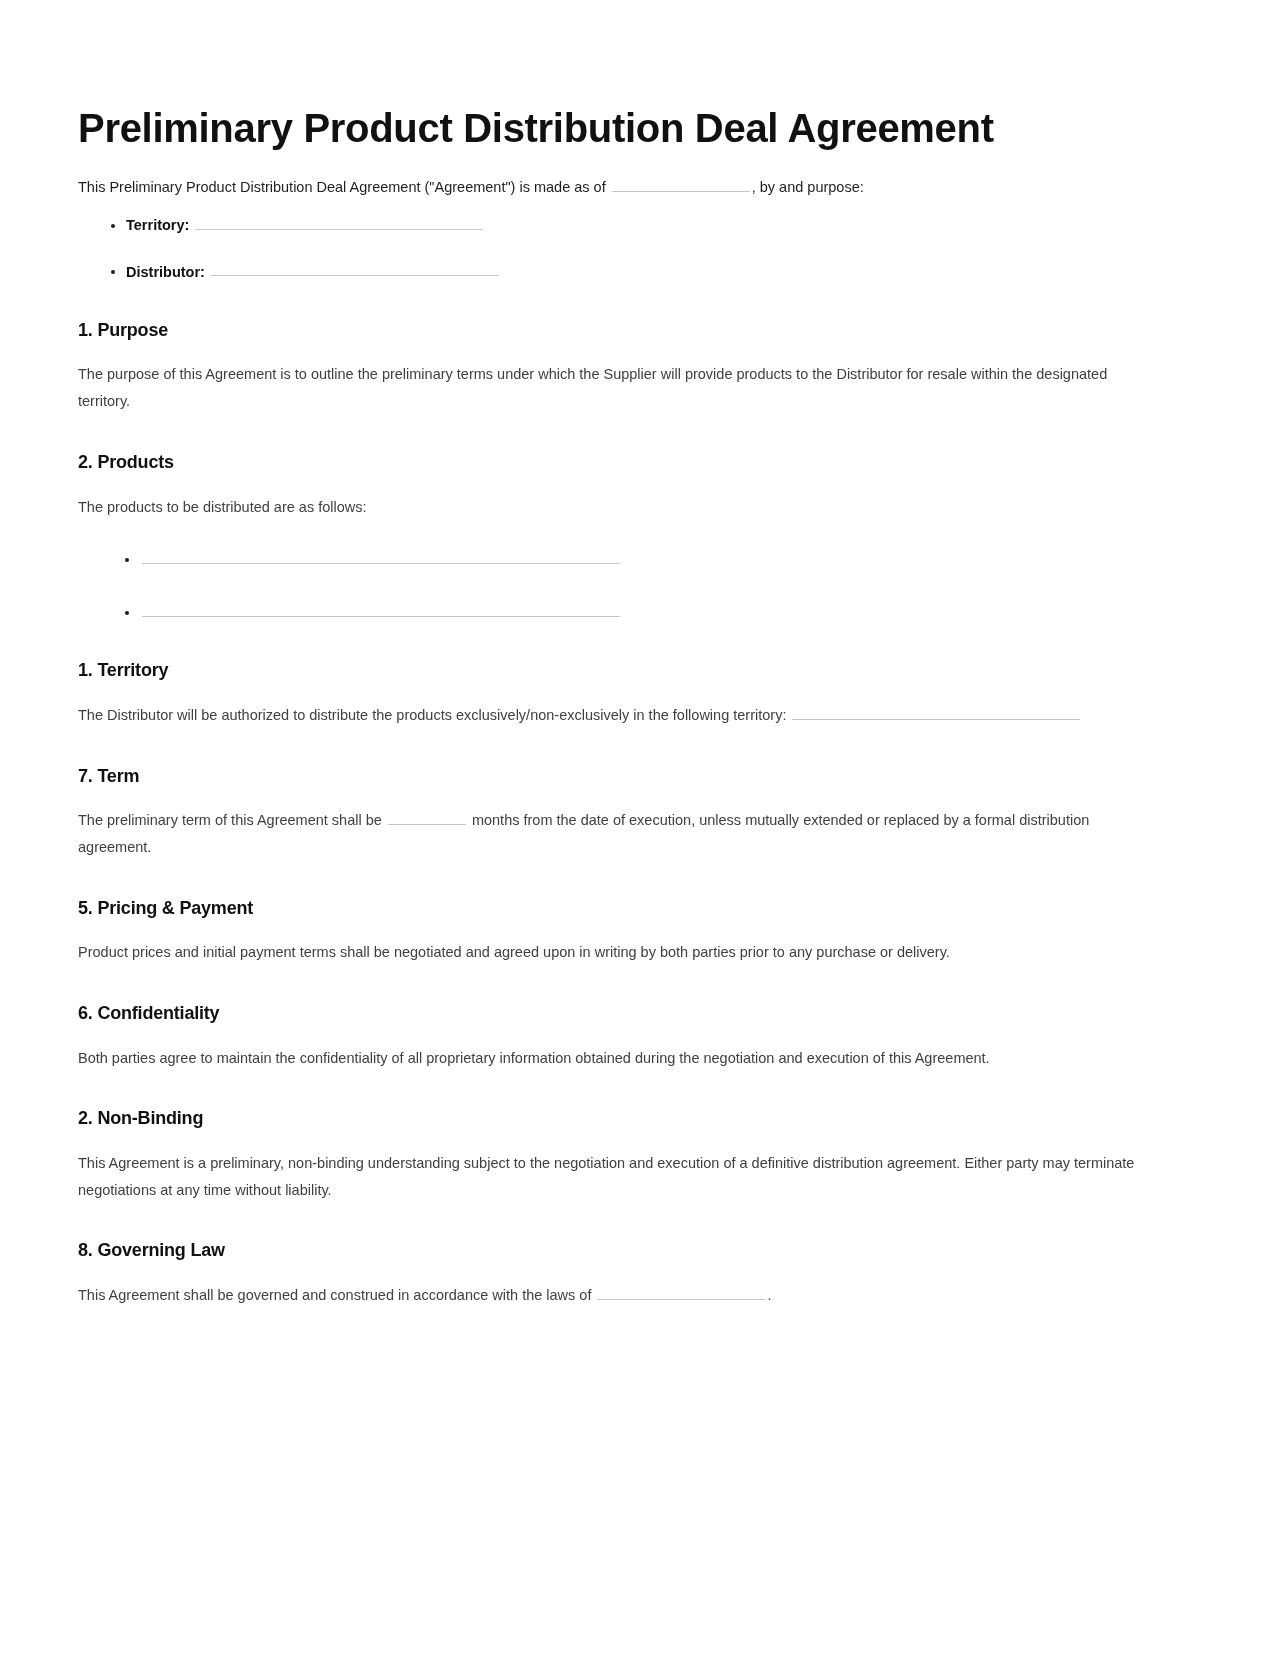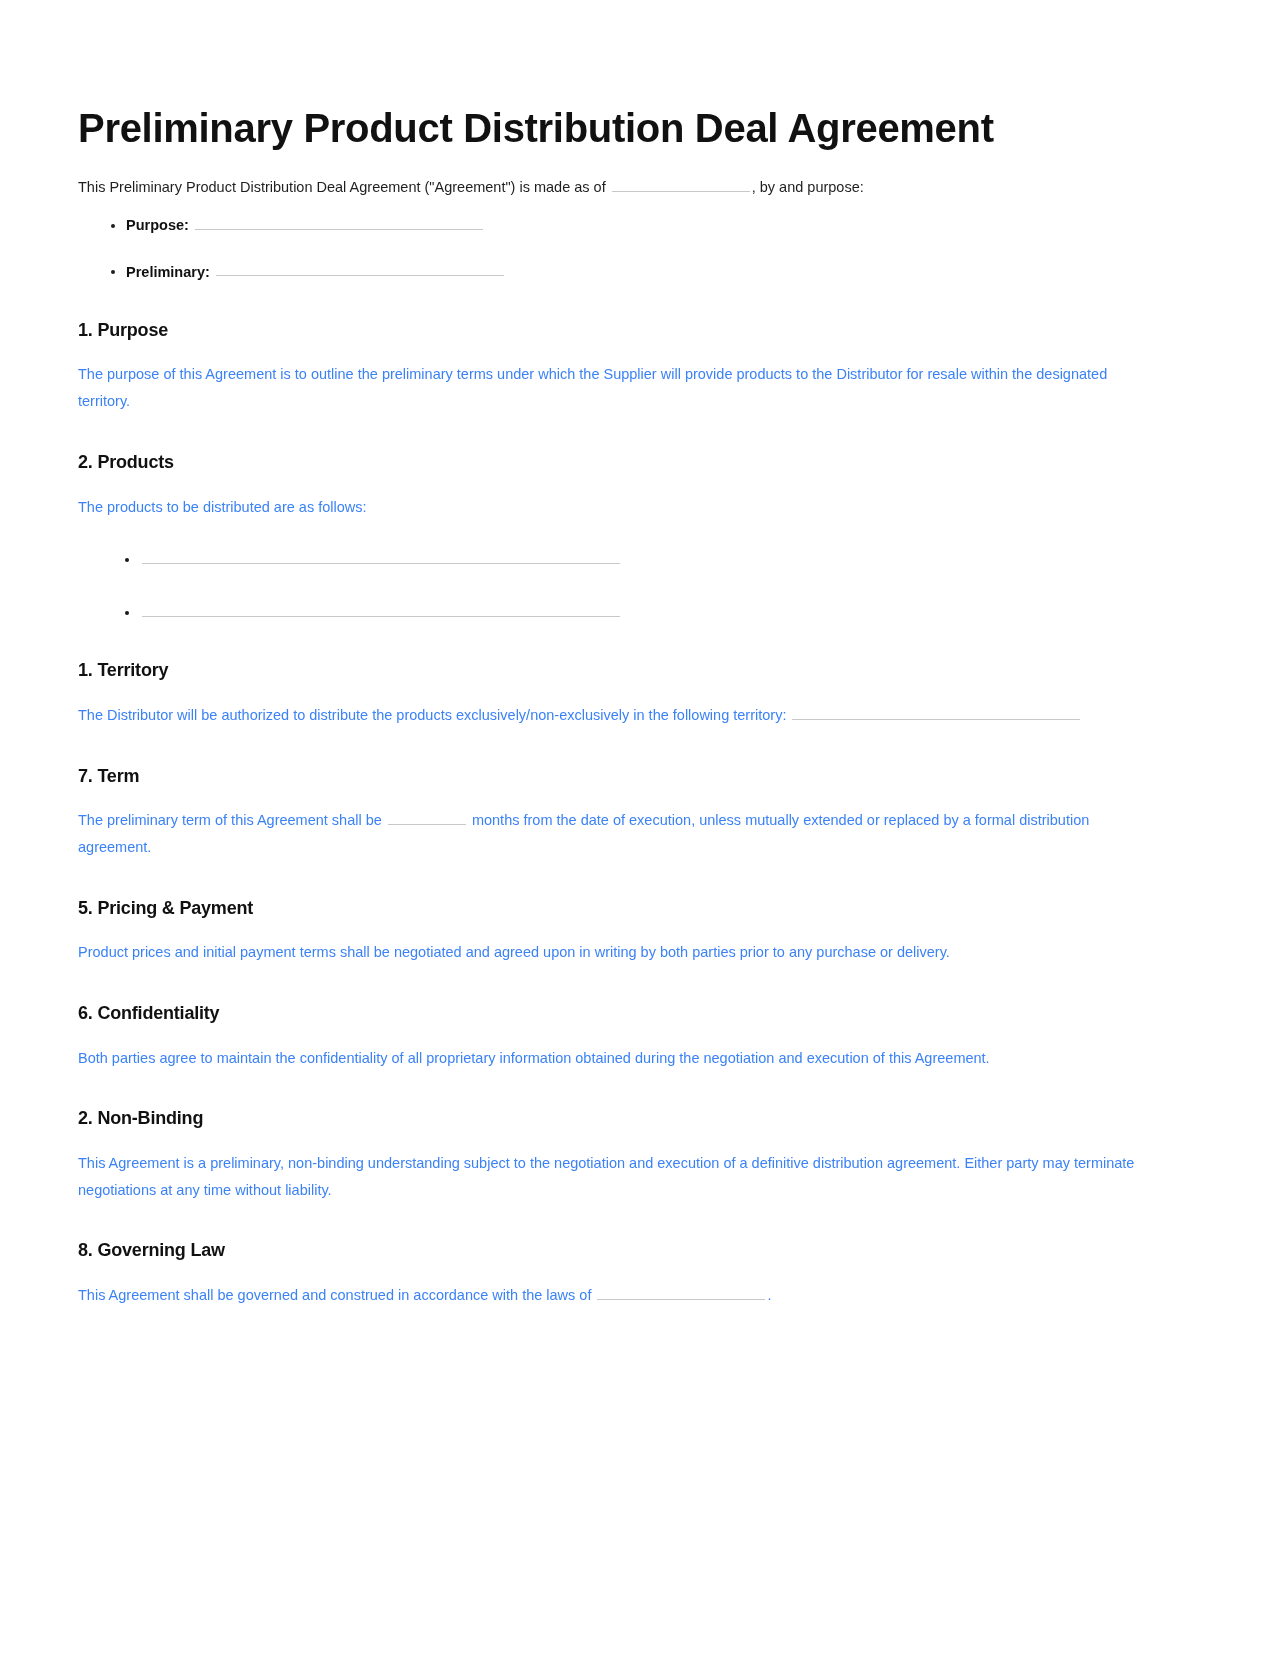--- a/index.html
+++ b/index.html
@@ -59,21 +59,21 @@
     font-weight: bold;
     color: #111111;
     letter-spacing: -0.2px;
     margin: 36px 0 20px 0;
     line-height: 1.25;
   }
   p.body-text {
     font-size: 14.5px;
     line-height: 1.85;
     margin: 0 0 4px 0;
-    color: #3b82f6;
+    color: #404040;
   }
   .product-list {
     list-style: disc;
     margin: 26px 0 8px 0;
     padding-left: 62px;
   }
   .product-list > li {
     margin: 0 0 28px 0;
     font-size: 14.5px;
     line-height: 1.5;
@@ -105,25 +105,25 @@
 
   <h1 class="doc-title">Preliminary Product Distribution Deal Agreement</h1>
 
   <p class="intro">
     <span>This Preliminary Product Distribution Deal Agreement ("Agreement") is made as of</span>
     <span class="blank blank-date" title=""></span><span>, by and purpose:</span>
   </p>
 
   <ul class="party-list">
     <li>
-      <span class="party-label">Purpose:</span>
+      <span class="party-label">Territory:</span>
       <span class="blank blank-supplier" title=""></span>
     </li>
     <li>
-      <span class="party-label">Preliminary:</span>
+      <span class="party-label">Distributor:</span>
       <span class="blank blank-distributor" title=""></span>
     </li>
   </ul>
 
   <h2 class="section-heading">1. Purpose</h2>
   <p class="body-text">The purpose of this Agreement is to outline the preliminary terms under which the Supplier will provide products to the Distributor for resale within the designated territory.</p>
 
   <h2 class="section-heading">2. Products</h2>
   <p class="body-text">The products to be distributed are as follows:</p>
   <ul class="product-list">

